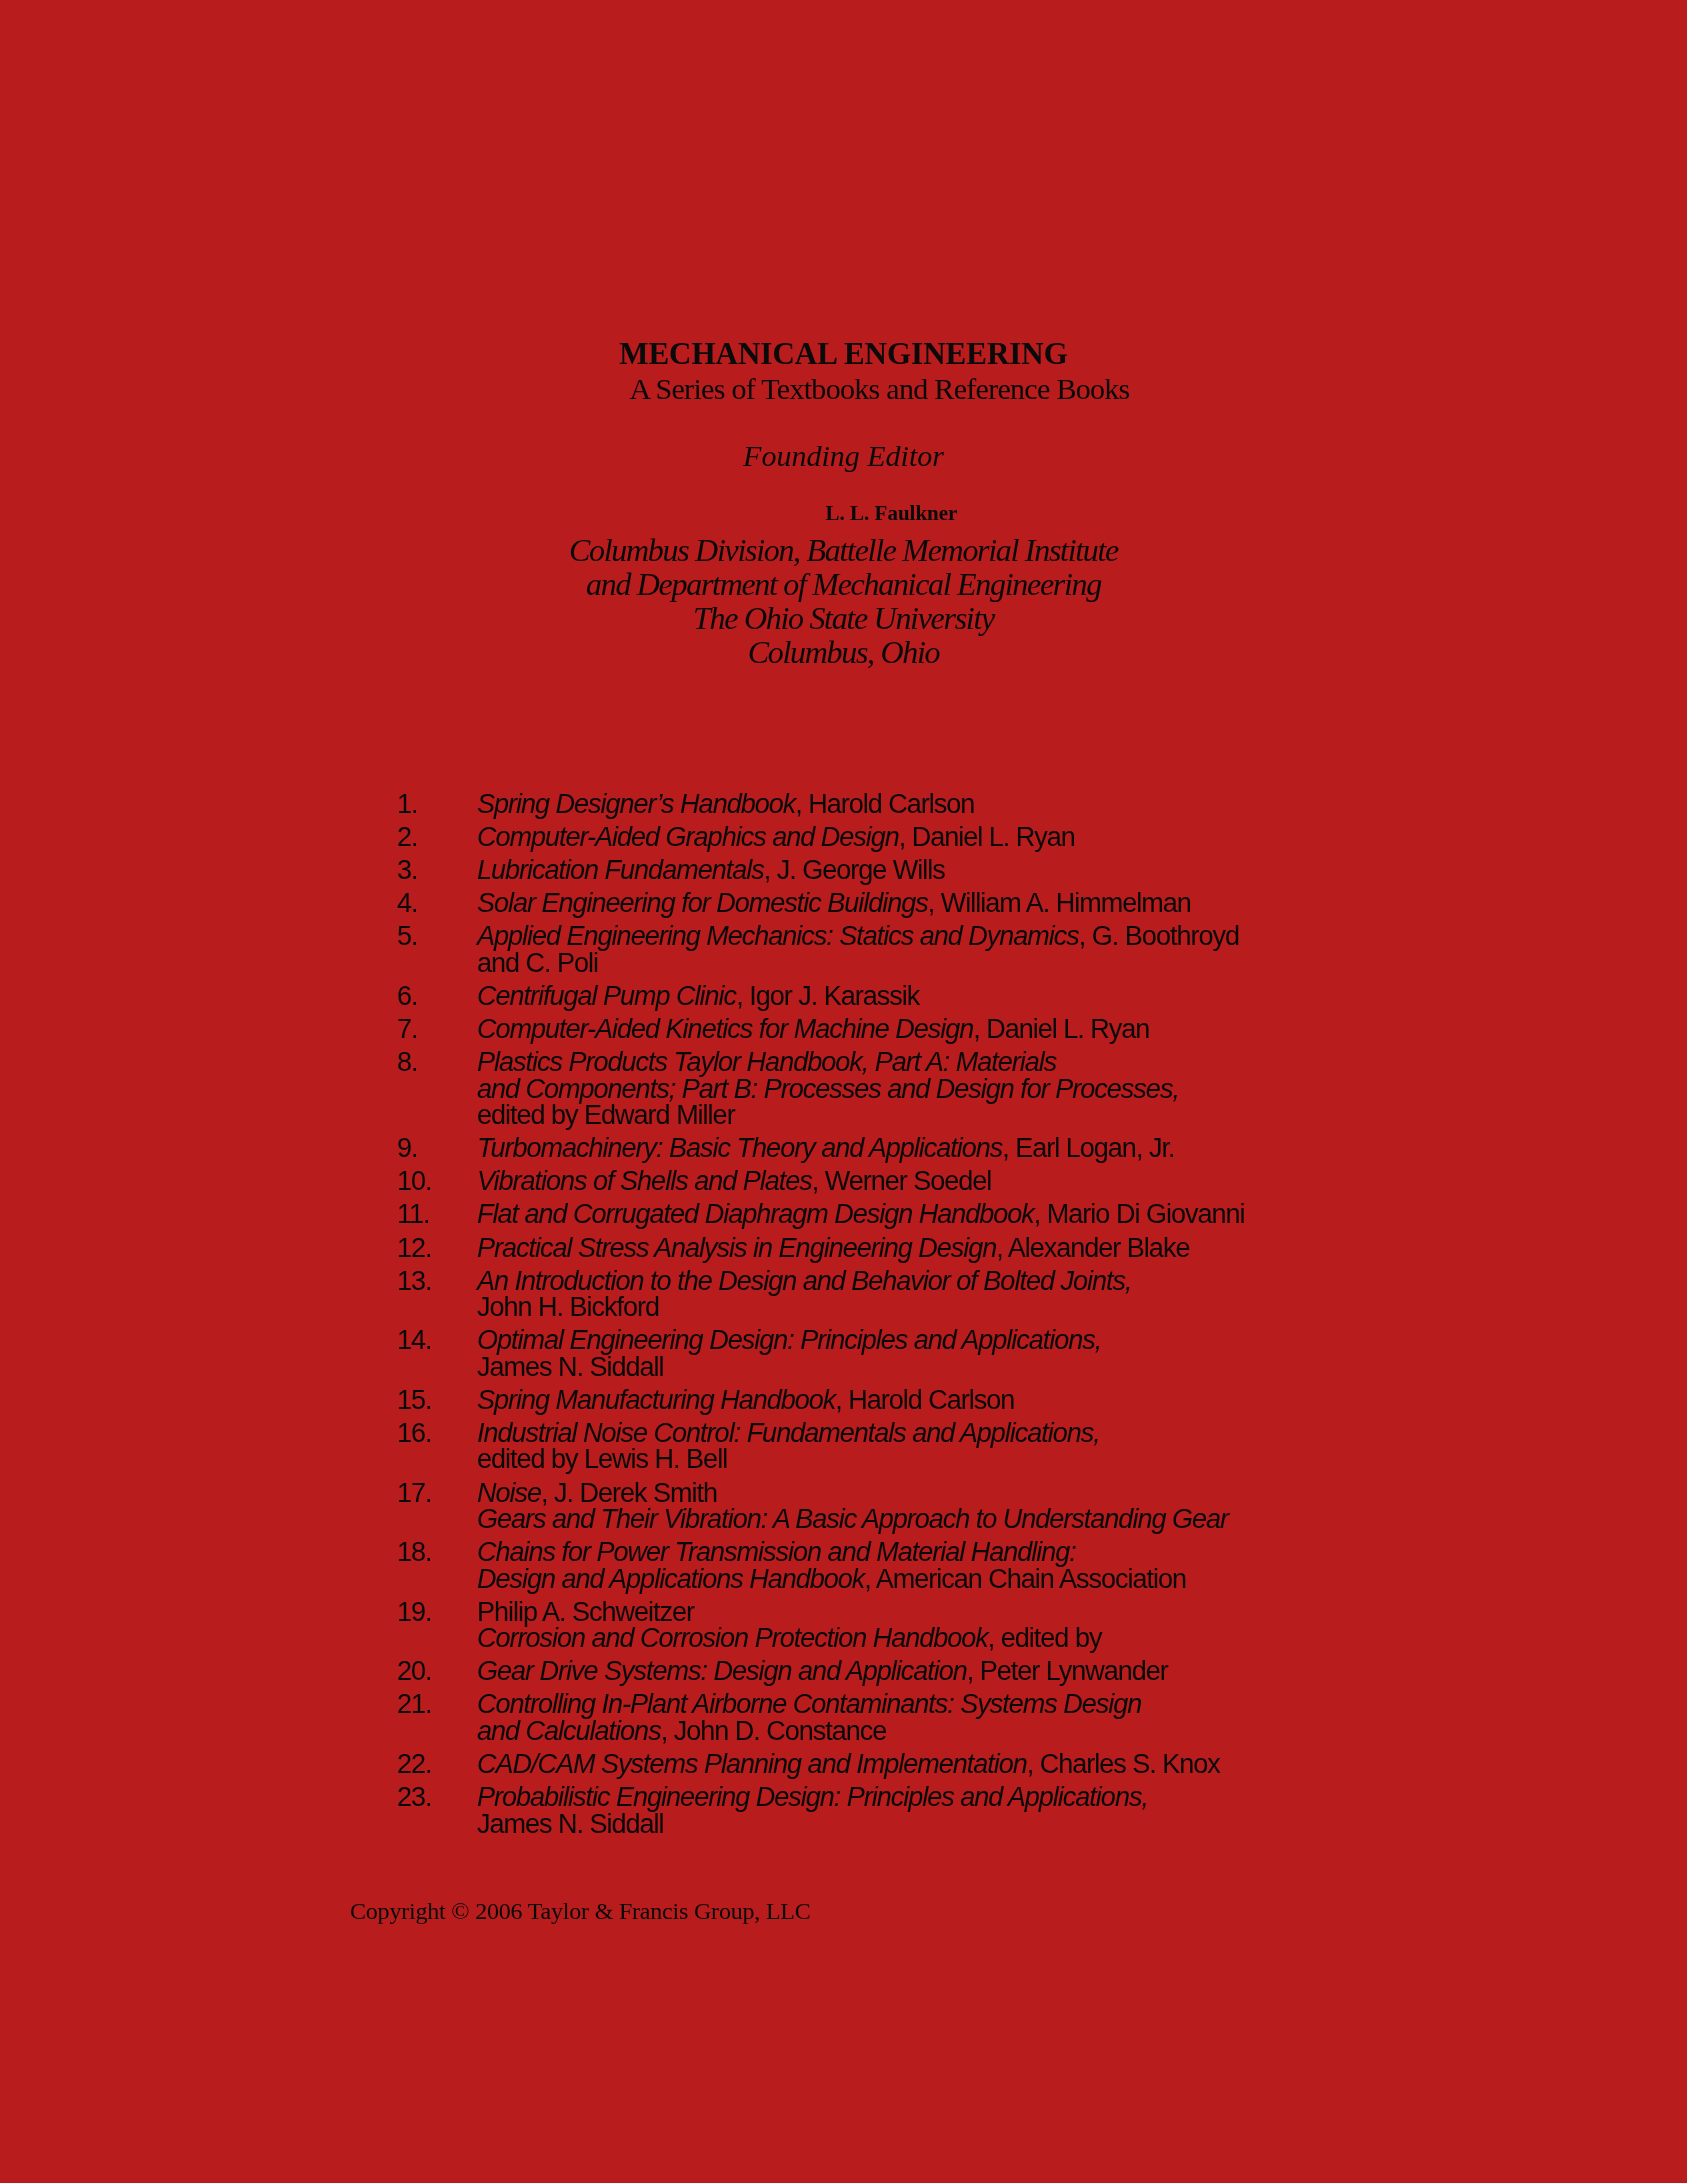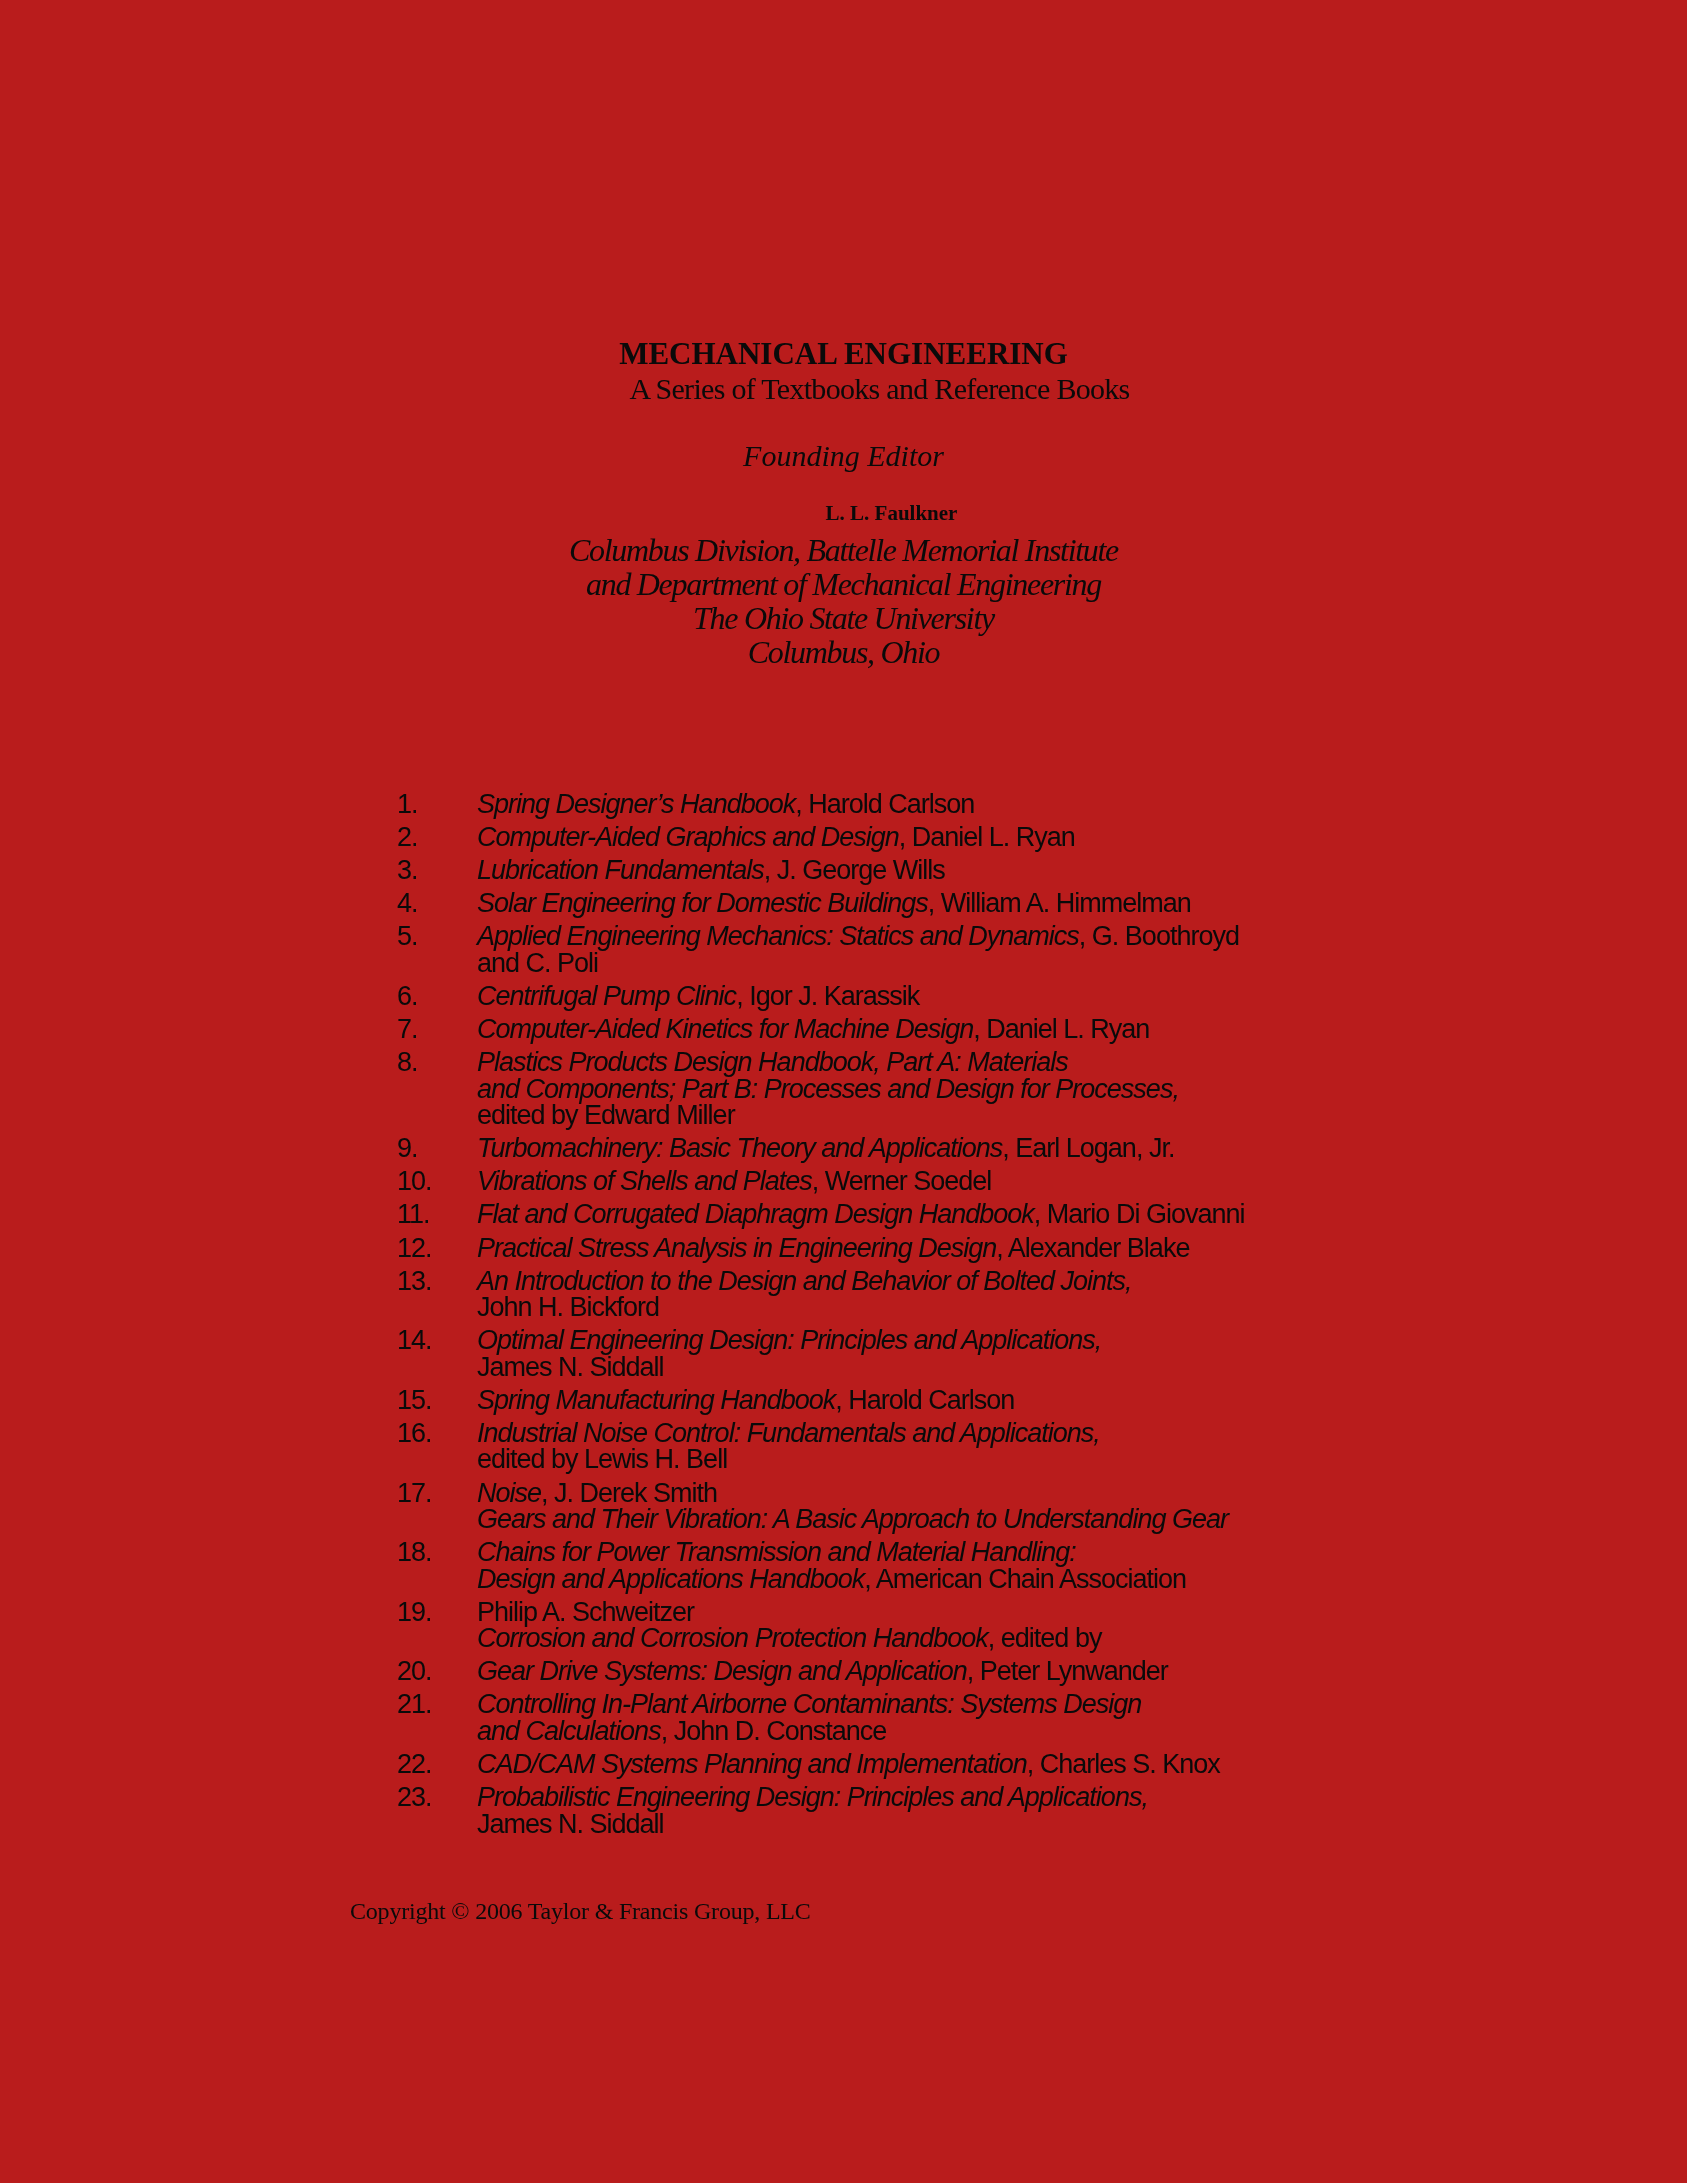--- a/index.html
+++ b/index.html
@@ -185,21 +185,21 @@
       </li>
       <li class="book-item">
         <span class="num">7.</span>
         <span class="lines">
           <span class="line"><em class="seg-title">Computer-Aided Kinetics for Machine Design</em><span class="seg-plain">, Daniel L. Ryan</span></span>
         </span>
       </li>
       <li class="book-item">
         <span class="num">8.</span>
         <span class="lines">
-          <span class="line"><em class="seg-title">Plastics Products Design Handbook, Part A: Materials</em></span>
+          <span class="line"><em class="seg-title">Plastics Products Taylor Handbook, Part A: Materials</em></span>
           <span class="line"><em class="seg-title">and Components; Part B: Processes and Design for Processes,</em></span>
           <span class="line"><span class="seg-plain">edited by Edward Miller</span></span>
         </span>
       </li>
       <li class="book-item">
         <span class="num">9.</span>
         <span class="lines">
           <span class="line"><em class="seg-title">Turbomachinery: Basic Theory and Applications</em><span class="seg-plain">, Earl Logan, Jr.</span></span>
         </span>
       </li>

